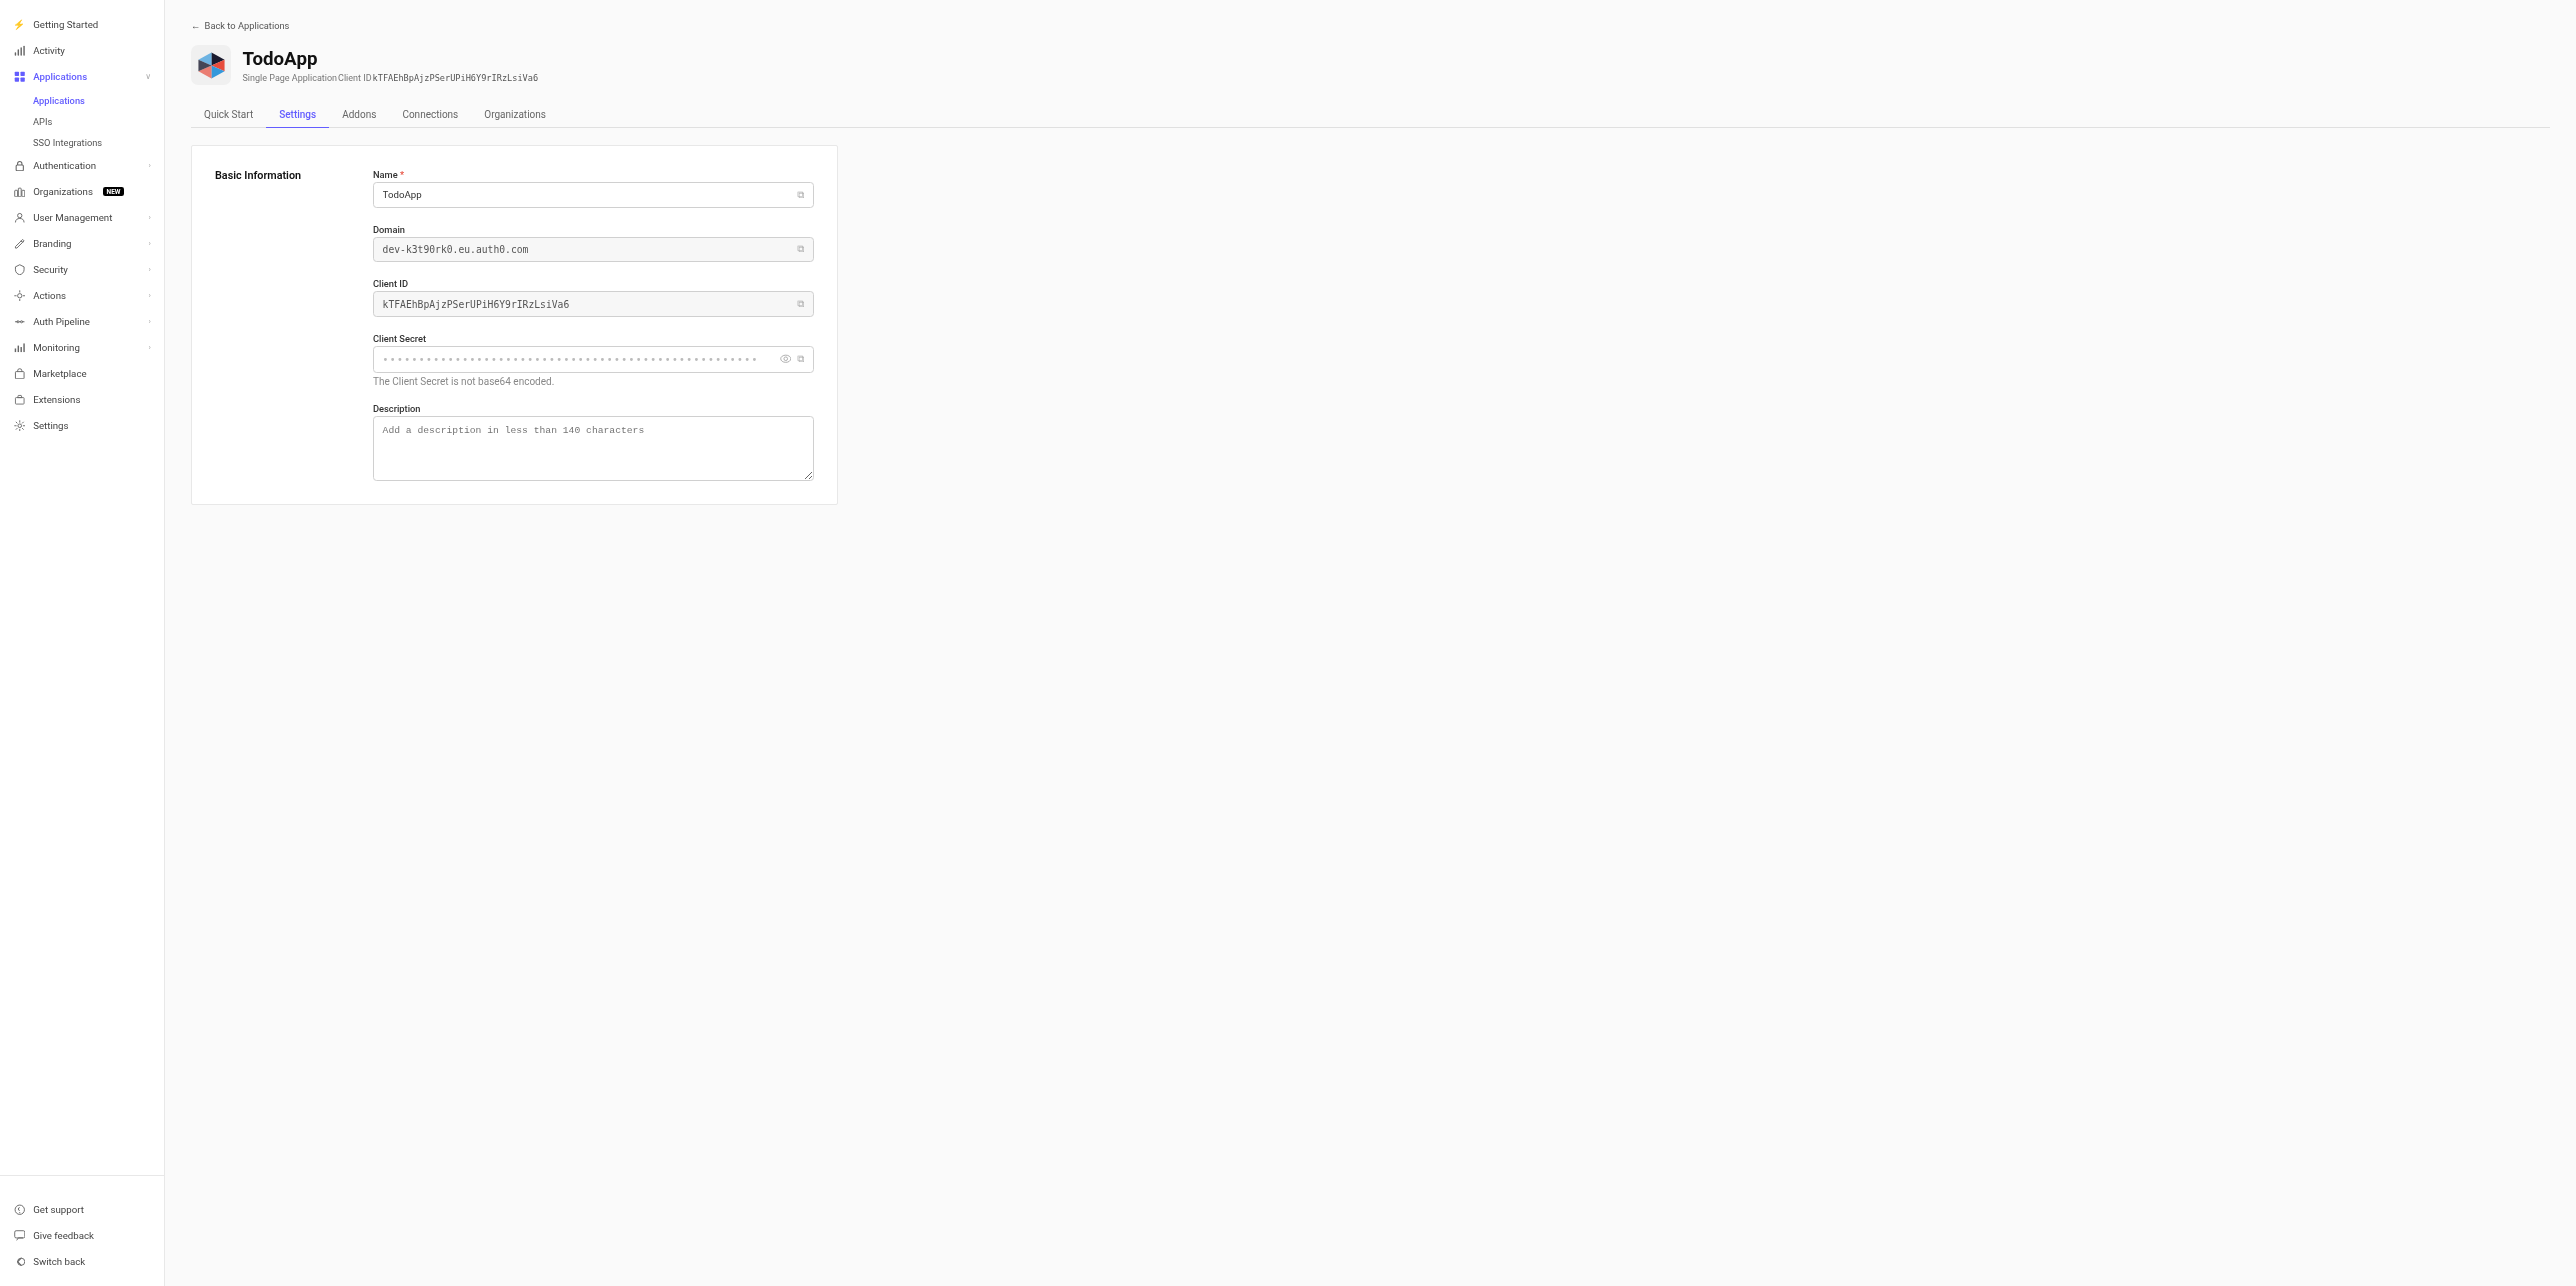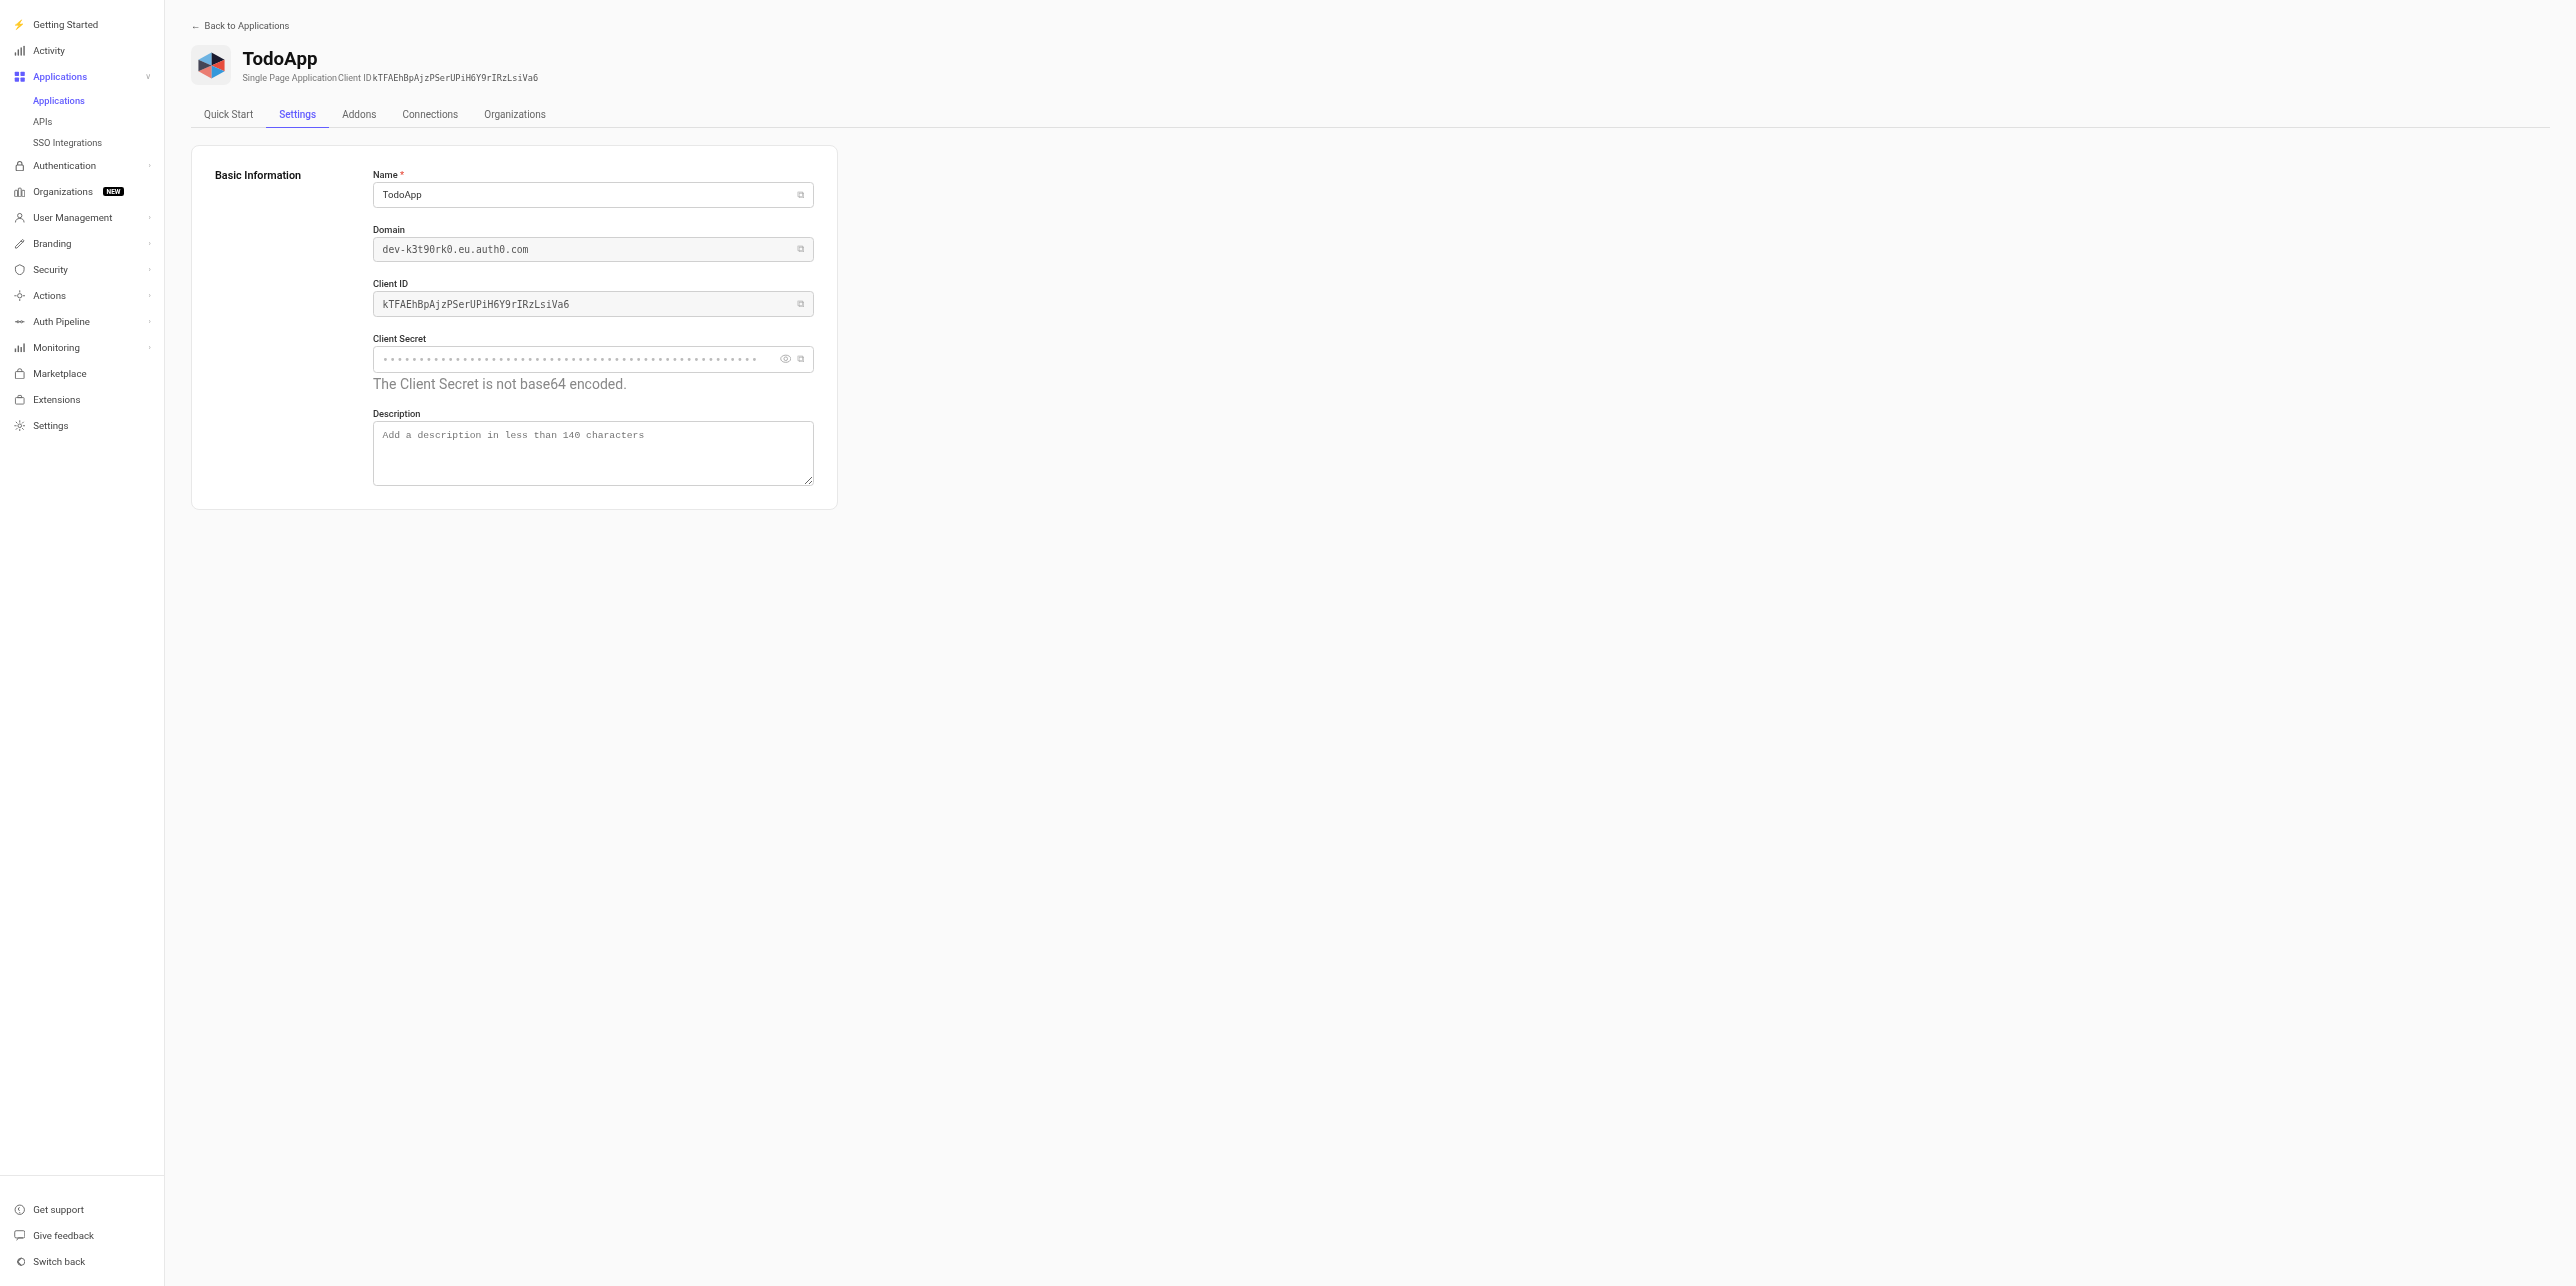--- a/index.html
+++ b/index.html
@@ -106,21 +106,21 @@
       cursor: pointer;
       border-bottom: 1.4px solid transparent;
       margin-bottom: -0.7px;
     }
     .tab.active { color: #635dff; border-bottom: 1.4px solid #635dff; font-weight: 500; }
 
     
     .card {
       background: #fff;
       border: 0.7px solid #e8e8e8;
-      border-radius: 8px;
+      border-radius: 2px;
       padding: 23px;
       display: flex;
       gap: 43px;
       max-width: 647px;
     }
     .section-title { font-size: 10.8px; font-weight: 600; color: #111; min-width: 115px; }
     .form-fields { flex: 1; display: flex; flex-direction: column; gap: 16px; }
     .field-group { display: flex; flex-direction: column; gap: 2px; }
     .field-label { font-size: 9.3px; font-weight: 500; color: #333; display: flex; align-items: center; gap: 2.2px; }
     .required-star { color: #e74c3c; }
@@ -139,21 +139,21 @@
       border: none;
       outline: none;
       font-size: 9.7px;
       color: #333;
       background: transparent;
       font-family: monospace;
     }
     .input-wrapper input.normal { font-family: inherit; }
     .copy-icon { color: #aaa; cursor: pointer; font-size: 10px; flex-shrink: 0; }
     .eye-icon { color: #aaa; cursor: pointer; font-size: 10px; flex-shrink: 0; }
-    .field-hint { font-size: 14px; color: #888; margin-top: 1.4px; }
+    .field-hint { font-size: 10px; color: #888; margin-top: 1.4px; }
     textarea.desc-area {
       border: 0.7px solid #d0d0d0;
       border-radius: 3.6px;
       padding: 7.2px 8.6px;
       font-size: 9.7px;
       color: #999;
       resize: vertical;
       min-height: 65px;
       width: 100%;
       font-family: Liberation Mono, monospace;

